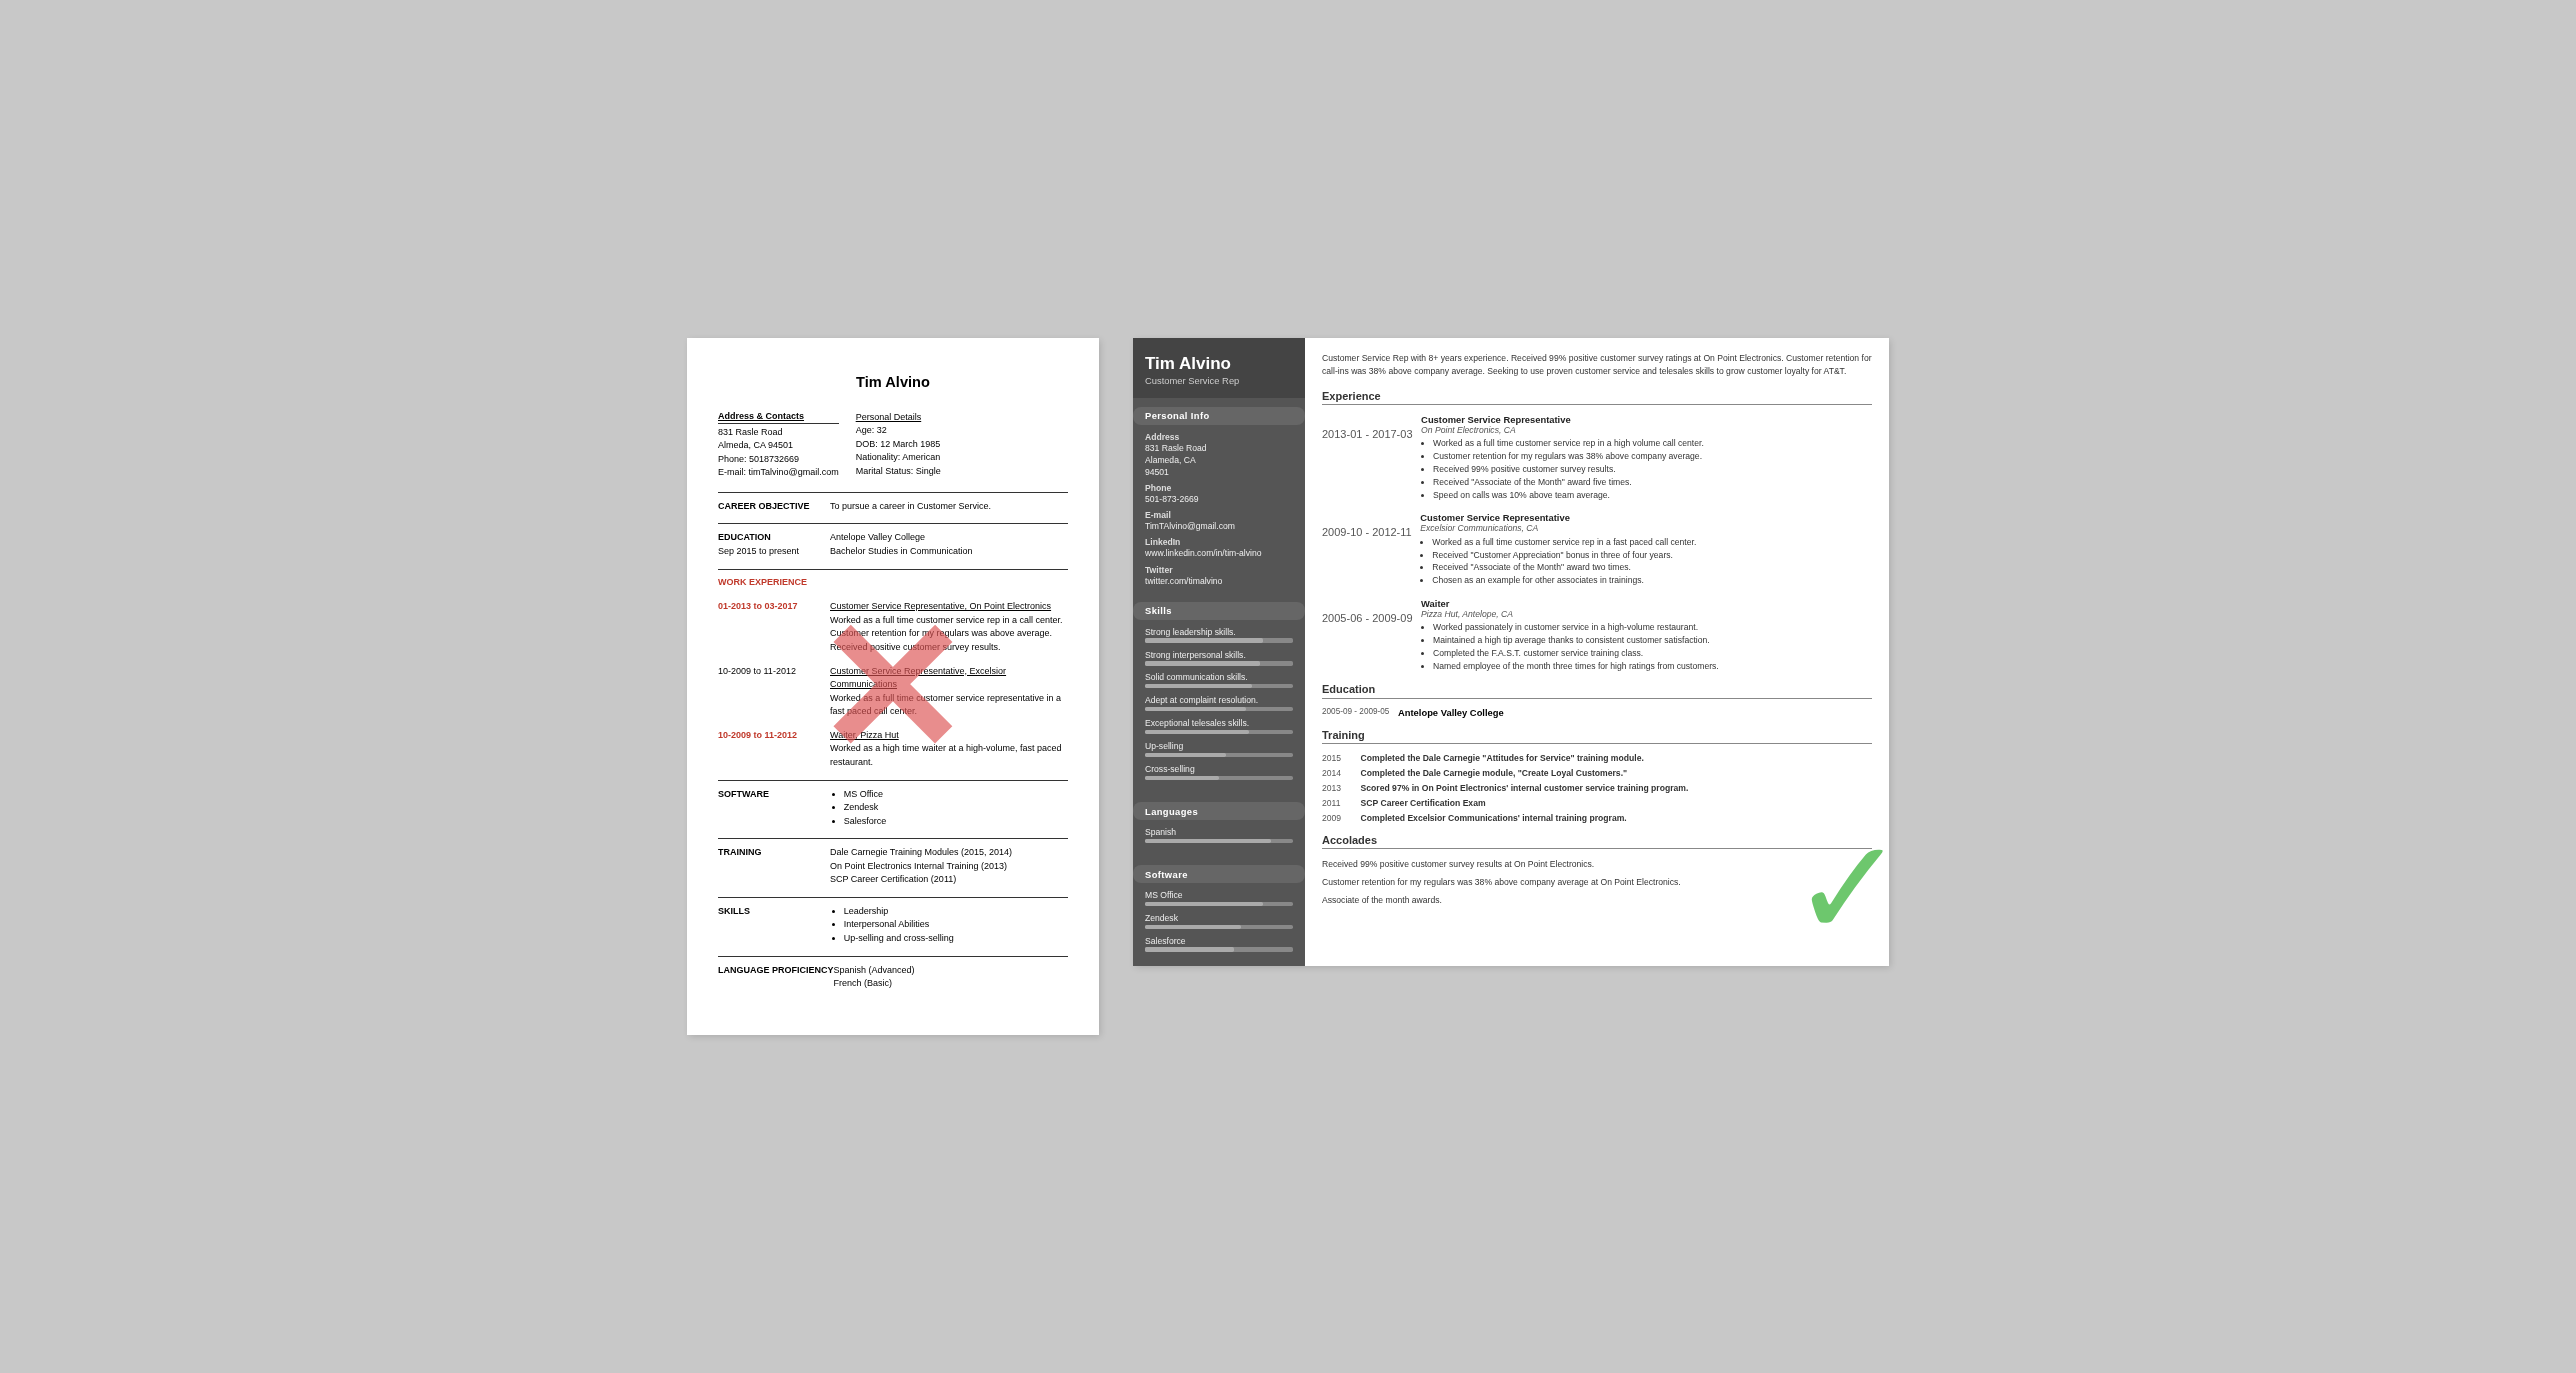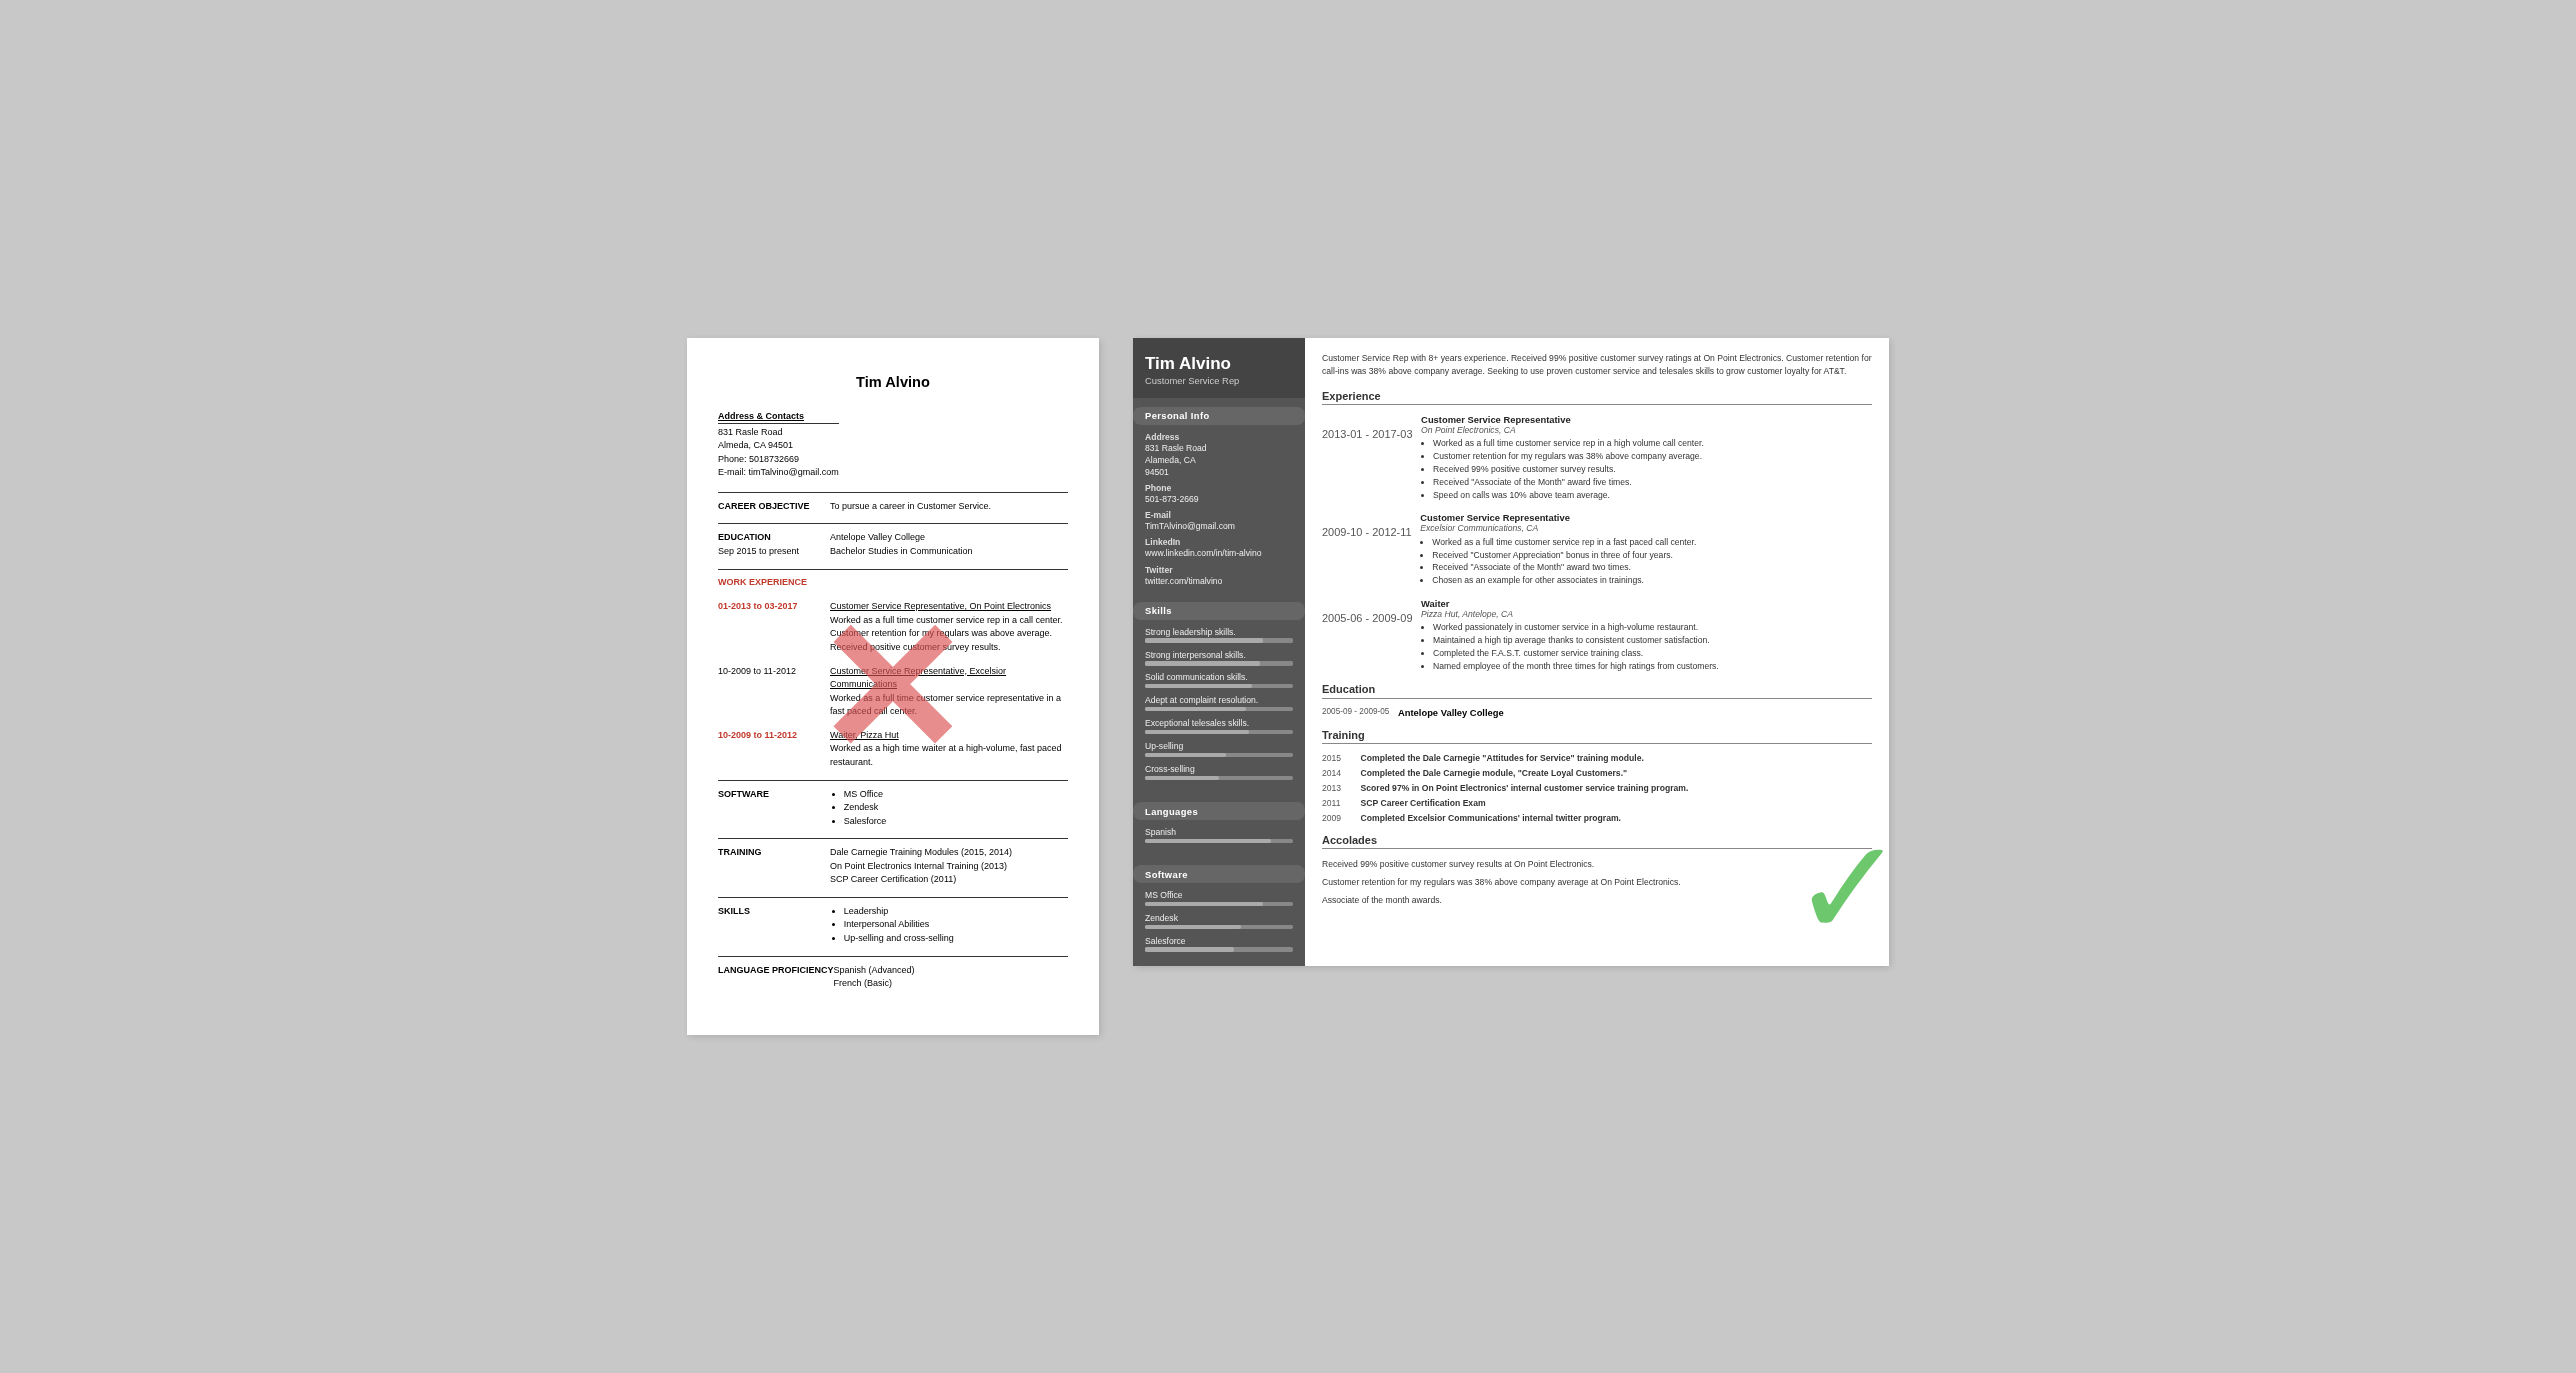--- a/index.html
+++ b/index.html
@@ -317,20 +317,27 @@
 
     <h1>Tim Alvino</h1>
 
     <div class="left-section">
       <div class="left-col-label">
         <div class="section-header underline-link">Address &amp; Contacts</div>
         <div>831 Rasle Road</div>
         <div>Almeda, CA 94501</div>
         <div>Phone: 5018732669</div>
         <div>E-mail: timTalvino@gmail.com</div>
+      </div>
+      <div class="left-col-content">
+        <div class="section-header underline-link">Personal Details</div>
+        <div>Age:  32</div>
+        <div>DOB:  12 March 1985</div>
+        <div>Nationality: American</div>
+        <div>Marital Status: Single</div>
       </div>
     </div>
 
     <hr class="divider-line">
 
     <div class="two-col-row">
       <div class="two-col-left">
         <span class="section-label">CAREER OBJECTIVE</span>
       </div>
       <div class="two-col-right">
@@ -625,21 +632,21 @@
         <div class="training-item">
           <div class="training-year">2013</div>
           <div class="training-desc">Scored 97% in On Point Electronics' internal customer service training program.</div>
         </div>
         <div class="training-item">
           <div class="training-year">2011</div>
           <div class="training-desc">SCP Career Certification Exam</div>
         </div>
         <div class="training-item">
           <div class="training-year">2009</div>
-          <div class="training-desc">Completed Excelsior Communications' internal twitter program.</div>
+          <div class="training-desc">Completed Excelsior Communications' internal training program.</div>
         </div>
 
         <div class="right-section-header">Accolades</div>
         <div class="accolades-item">Received 99% positive customer survey results at On Point Electronics.</div>
         <div class="accolades-item">Customer retention for my regulars was 38% above company average at On Point Electronics.</div>
         <div class="accolades-item">Associate of the month awards.</div>
       </div>
     </div>
 
     <div style="position:absolute; bottom: 8.6px; right: -17px; font-size: 137px; color: rgba(60,180,60,0.75); pointer-events:none; line-height:1; z-index:10;">✓</div>

